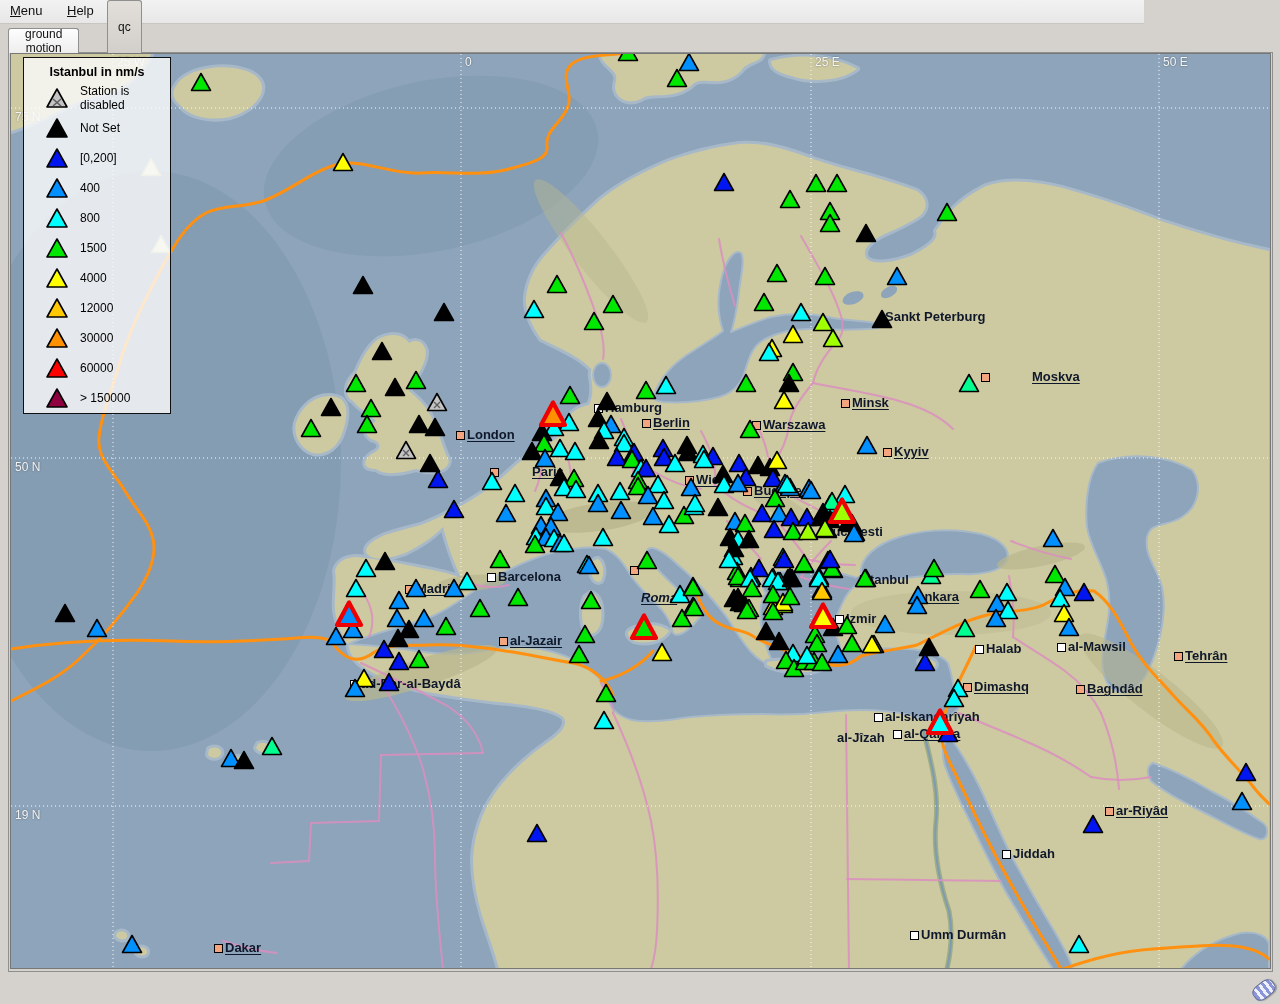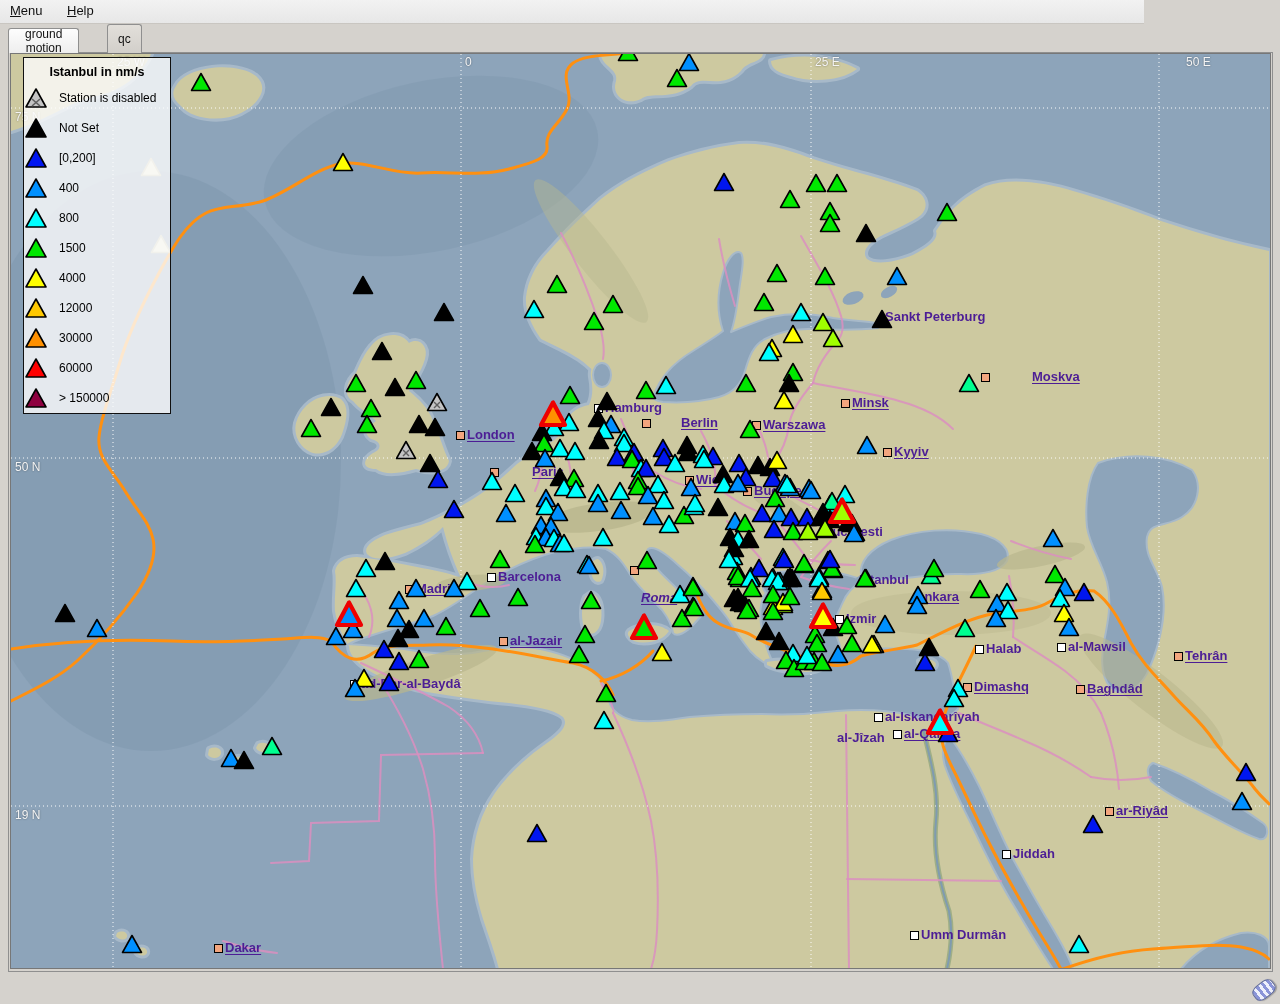--- a/index.html
+++ b/index.html
@@ -6,35 +6,35 @@
     background:#d5d2cd;font-family:"Liberation Sans",sans-serif;
     -webkit-font-smoothing:antialiased;}
   #menubar{position:absolute;left:0;top:0;width:1144px;height:23px;
     background:linear-gradient(#f2f2f2,#e7e7e7);border-bottom:1px solid #c9c6c1;}
   .menu-item{display:inline-block;padding:3px 10px;font-size:13px;color:#111;cursor:default;}
   #tabbar{position:absolute;left:8px;top:28px;height:25px;}
   .tab{position:absolute;bottom:0;border:1px solid #8f8f8f;border-bottom:none;
     border-radius:3px 3px 0 0;font-size:12px;color:#111;text-align:center;
     display:flex;align-items:center;justify-content:center;}
   .tab.active{left:0;height:24px;padding:0 16px;background:linear-gradient(#fdfdfd,#eeeeee);z-index:3;}
-  .tab.inactive{left:99px;height:20px;padding:4px 10px;background:linear-gradient(#e2dfda,#d2cfca);z-index:1;}
+  .tab.inactive{left:99px;height:20px;padding:16px 10px;background:linear-gradient(#e2dfda,#d2cfca);z-index:1;}
   #tabpane{position:absolute;left:8px;top:52px;width:1263px;height:918px;
     background:#d5d2cd;border:1px solid #8f8f8f;}
   #map{position:absolute;left:10px;top:53px;width:1259px;height:914px;overflow:hidden;
     background:#8da4ba;border:1px solid #777;box-sizing:content-box;}
   #map svg.layer{position:absolute;left:0;top:0;}
   .grid-label{position:absolute;color:#f4f4f4;font-size:12px;text-shadow:0 0 2px rgba(0,0,0,.45);white-space:nowrap;}
   .city{position:absolute;}
   .city-square{position:absolute;width:9px;height:9px;border:1px solid #000;box-sizing:border-box;}
-  .city-label{position:absolute;font-size:13px;font-weight:bold;color:#4c1d95;white-space:nowrap;}
+  .city-label{position:absolute;font-size:13px;font-weight:bold;color:#0f172a;white-space:nowrap;}
   .city-label.cap{text-decoration:underline;text-underline-offset:2px;}
   #legend{position:absolute;left:23px;top:57px;width:146px;
     background:rgba(253,253,253,0.8);border:1.5px solid #101010;z-index:30;}
   #legend-title{font-size:12.5px;font-weight:bold;text-align:center;padding:7px 0 4px 0;color:#000;}
-  .legend-row{display:flex;align-items:center;height:30px;padding-left:0;}
+  .legend-row{display:flex;align-items:center;height:30px;padding-left:21px;}
   .leg-glyph{width:24px;height:22px;flex:0 0 24px;}
   .leg-label{font-size:12px;color:#000;margin-left:11px;}
   #grip{position:absolute;left:1252px;top:982px;width:22px;height:14px;
     transform:rotate(-38deg);border:1px solid #5f6a9a;border-radius:8px/6px;
     background:repeating-linear-gradient(90deg,#8a94d8 0 3px,#eef0fb 3px 6px);
     box-shadow:1px 1px 1px rgba(0,0,0,.25);}
 </style>
 </head>
 <body>
 
@@ -143,21 +143,21 @@
       <line x1="810" y1="53" x2="810" y2="967" stroke="#ffffff" stroke-width="1" stroke-dasharray="1,3" opacity="0.95"></line>
       <line x1="1158" y1="53" x2="1158" y2="967" stroke="#ffffff" stroke-width="1" stroke-dasharray="1,3" opacity="0.95"></line>
       <line x1="10" y1="107" x2="1269" y2="107" stroke="#ffffff" stroke-width="1" stroke-dasharray="1,3" opacity="0.95"></line>
       <line x1="10" y1="457" x2="1269" y2="457" stroke="#ffffff" stroke-width="1" stroke-dasharray="1,3" opacity="0.95"></line>
       <line x1="10" y1="805" x2="1269" y2="805" stroke="#ffffff" stroke-width="1" stroke-dasharray="1,3" opacity="0.95"></line>
     </svg>
   <div class="layer" id="gridlabels" style="position:absolute;left:0;top:0;width:100%;height:100%;">
       <div class="grid-label" style="left: 106px; top: 1px;">25 W</div>
       <div class="grid-label" style="left: 454px; top: 1px;">0</div>
       <div class="grid-label" style="left: 804px; top: 1px;">25 E</div>
-      <div class="grid-label" style="left: 1152px; top: 1px; margin-left: 23px;">50 E</div>
+      <div class="grid-label" style="left: 1152px; top: 1px;">50 E</div>
       <div class="grid-label" style="left: 4px; top: 56px;">75 N</div>
       <div class="grid-label" style="left: 4px; top: 406px;">50 N</div>
       <div class="grid-label" style="left: 4px; top: 754px;">19 N</div>
     </div>
   <div class="layer" id="cities" style="position:absolute;left:0;top:0;width:100%;height:100%;">
       <div class="city">
         <div class="city-square" style="left: 445px; top: 377px; background: rgb(242, 165, 126);"></div>
         <div class="city-label cap" style="left: 456px; top: 373px;">London</div>
       </div>
       <div class="city">
@@ -187,21 +187,21 @@
       <div class="city">
         <div class="city-square" style="left: 619px; top: 512px; background: rgb(242, 165, 126);"></div>
         <div class="city-label cap" style="left: 630px; top: 536px; font-style: italic;">Roma</div>
       </div>
       <div class="city">
         <div class="city-square" style="left: 583px; top: 350px; background: rgb(255, 255, 255);"></div>
         <div class="city-label" style="left: 594px; top: 346px;">Hamburg</div>
       </div>
       <div class="city">
         <div class="city-square" style="left: 631px; top: 365px; background: rgb(242, 165, 126);"></div>
-        <div class="city-label cap" style="left: 642px; top: 361px; margin-left: 28px;">Berlin</div>
+        <div class="city-label cap" style="left: 642px; top: 361px;">Berlin</div>
       </div>
       <div class="city">
         <div class="city-square" style="left: 741px; top: 367px; background: rgb(242, 165, 126);"></div>
         <div class="city-label cap" style="left: 752px; top: 363px;">Warszawa</div>
       </div>
       <div class="city">
         <div class="city-square" style="left: 830px; top: 345px; background: rgb(242, 165, 126);"></div>
         <div class="city-label cap" style="left: 841px; top: 341px;">Minsk</div>
       </div>
       <div class="city">

